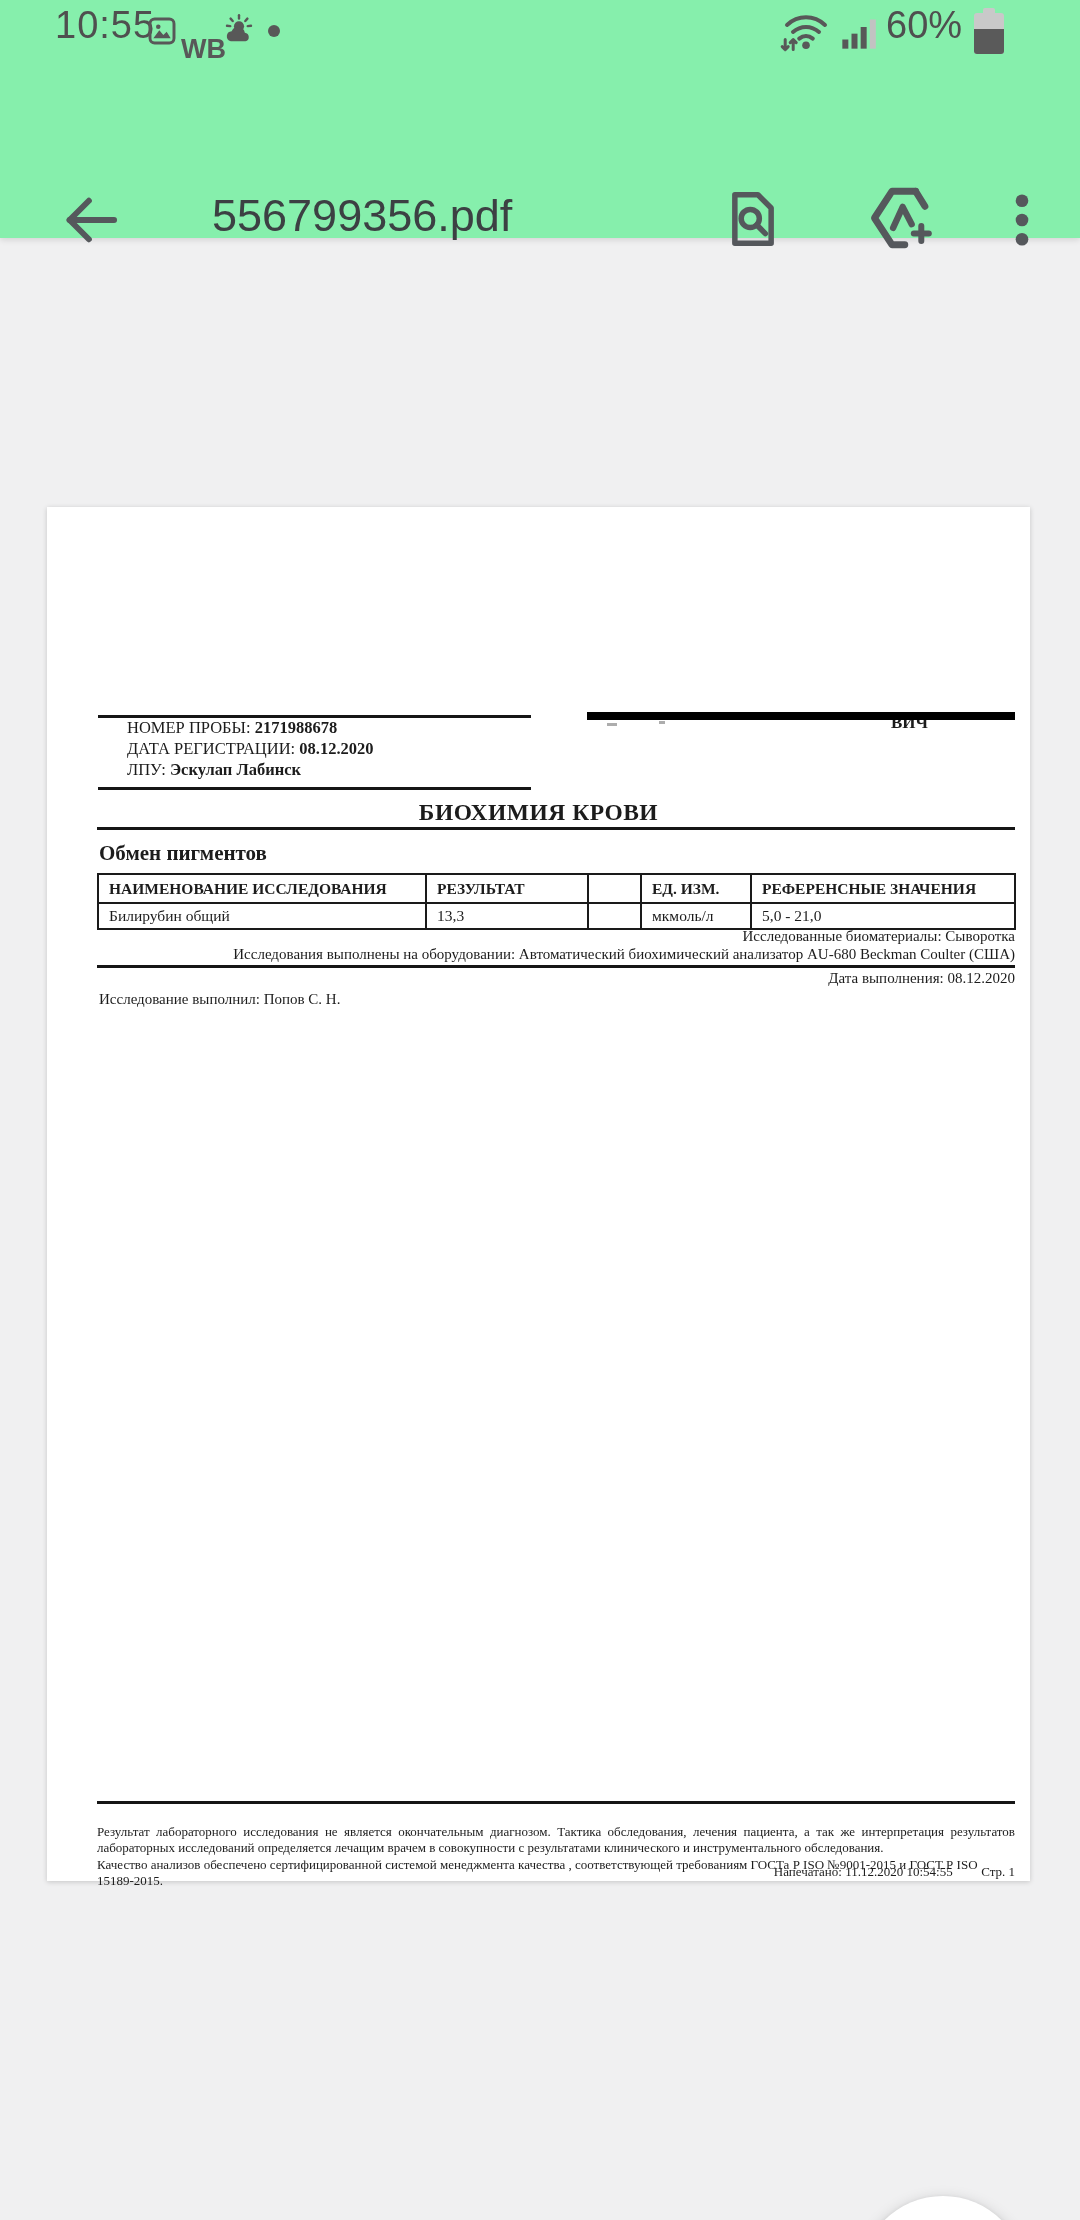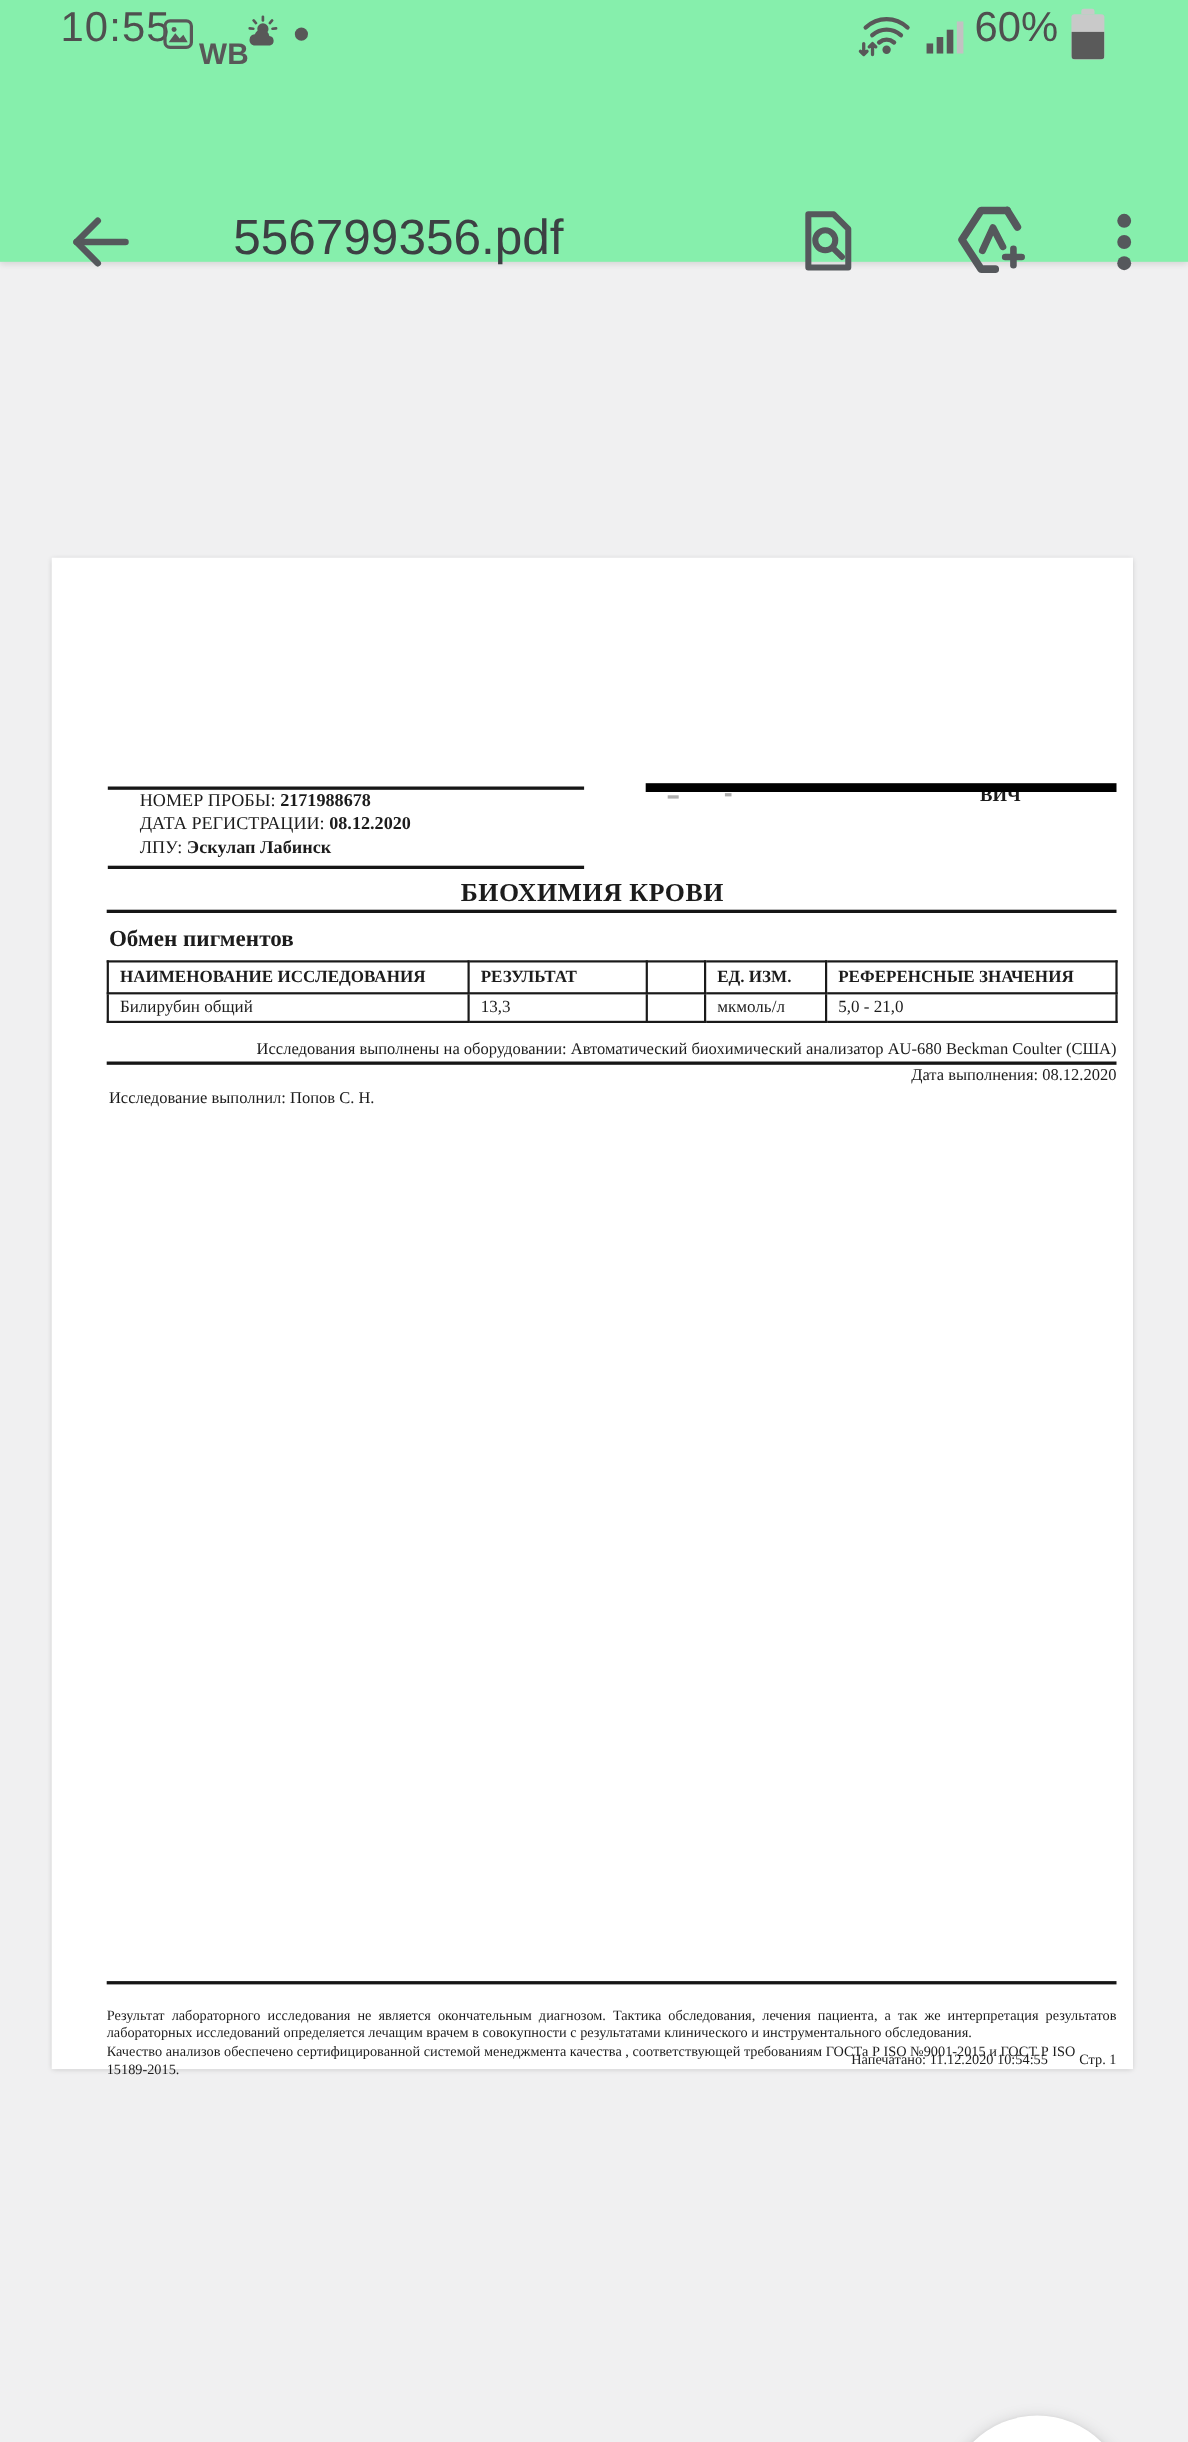--- a/index.html
+++ b/index.html
@@ -205,20 +205,21 @@
       <tr>
         <td>Билирубин общий</td>
         <td>13,3</td>
         <td></td>
         <td>мкмоль/л</td>
         <td>5,0 - 21,0</td>
       </tr>
     </tbody>
       </table>
 
+    <div class="meta-line right" style="top:421px">Исследованные биоматериалы: Сыворотка</div>
     <div class="meta-line right" style="top:439px">Исследования выполнены на оборудовании: Автоматический биохимический анализатор AU-680 Beckman Coulter (США)</div>
     <div class="rule" style="left:50px;top:458px;width:918px;height:2.5px"></div>
     <div class="meta-line right" style="top:463px">Дата выполнения: 08.12.2020</div>
     <div class="meta-line" style="top:484px;left:52px">Исследование выполнил: Попов С. Н.</div>
 
     <div class="rule" style="left:50px;top:1294px;width:918px;height:2.5px"></div>
     <div class="foot-para" style="top:1317px">Результат лабораторного исследования не является окончательным диагнозом. Тактика обследования, лечения пациента, а так же интерпретация результатов лабораторных исследований определяется лечащим врачем в совокупности с результатами  клинического и инструментального обследования.</div>
     <div class="foot-line" style="top:1350px">Качество анализов обеспечено сертифицированной системой менеджмента качества , соответствующей требованиям ГОСТа Р ISO №9001-2015  и ГОСТ Р ISO 15189-2015.</div>
     <div class="foot-line right" style="top:1357px">
       <span>Напечатано: 11.12.2020 10:54:55</span>

